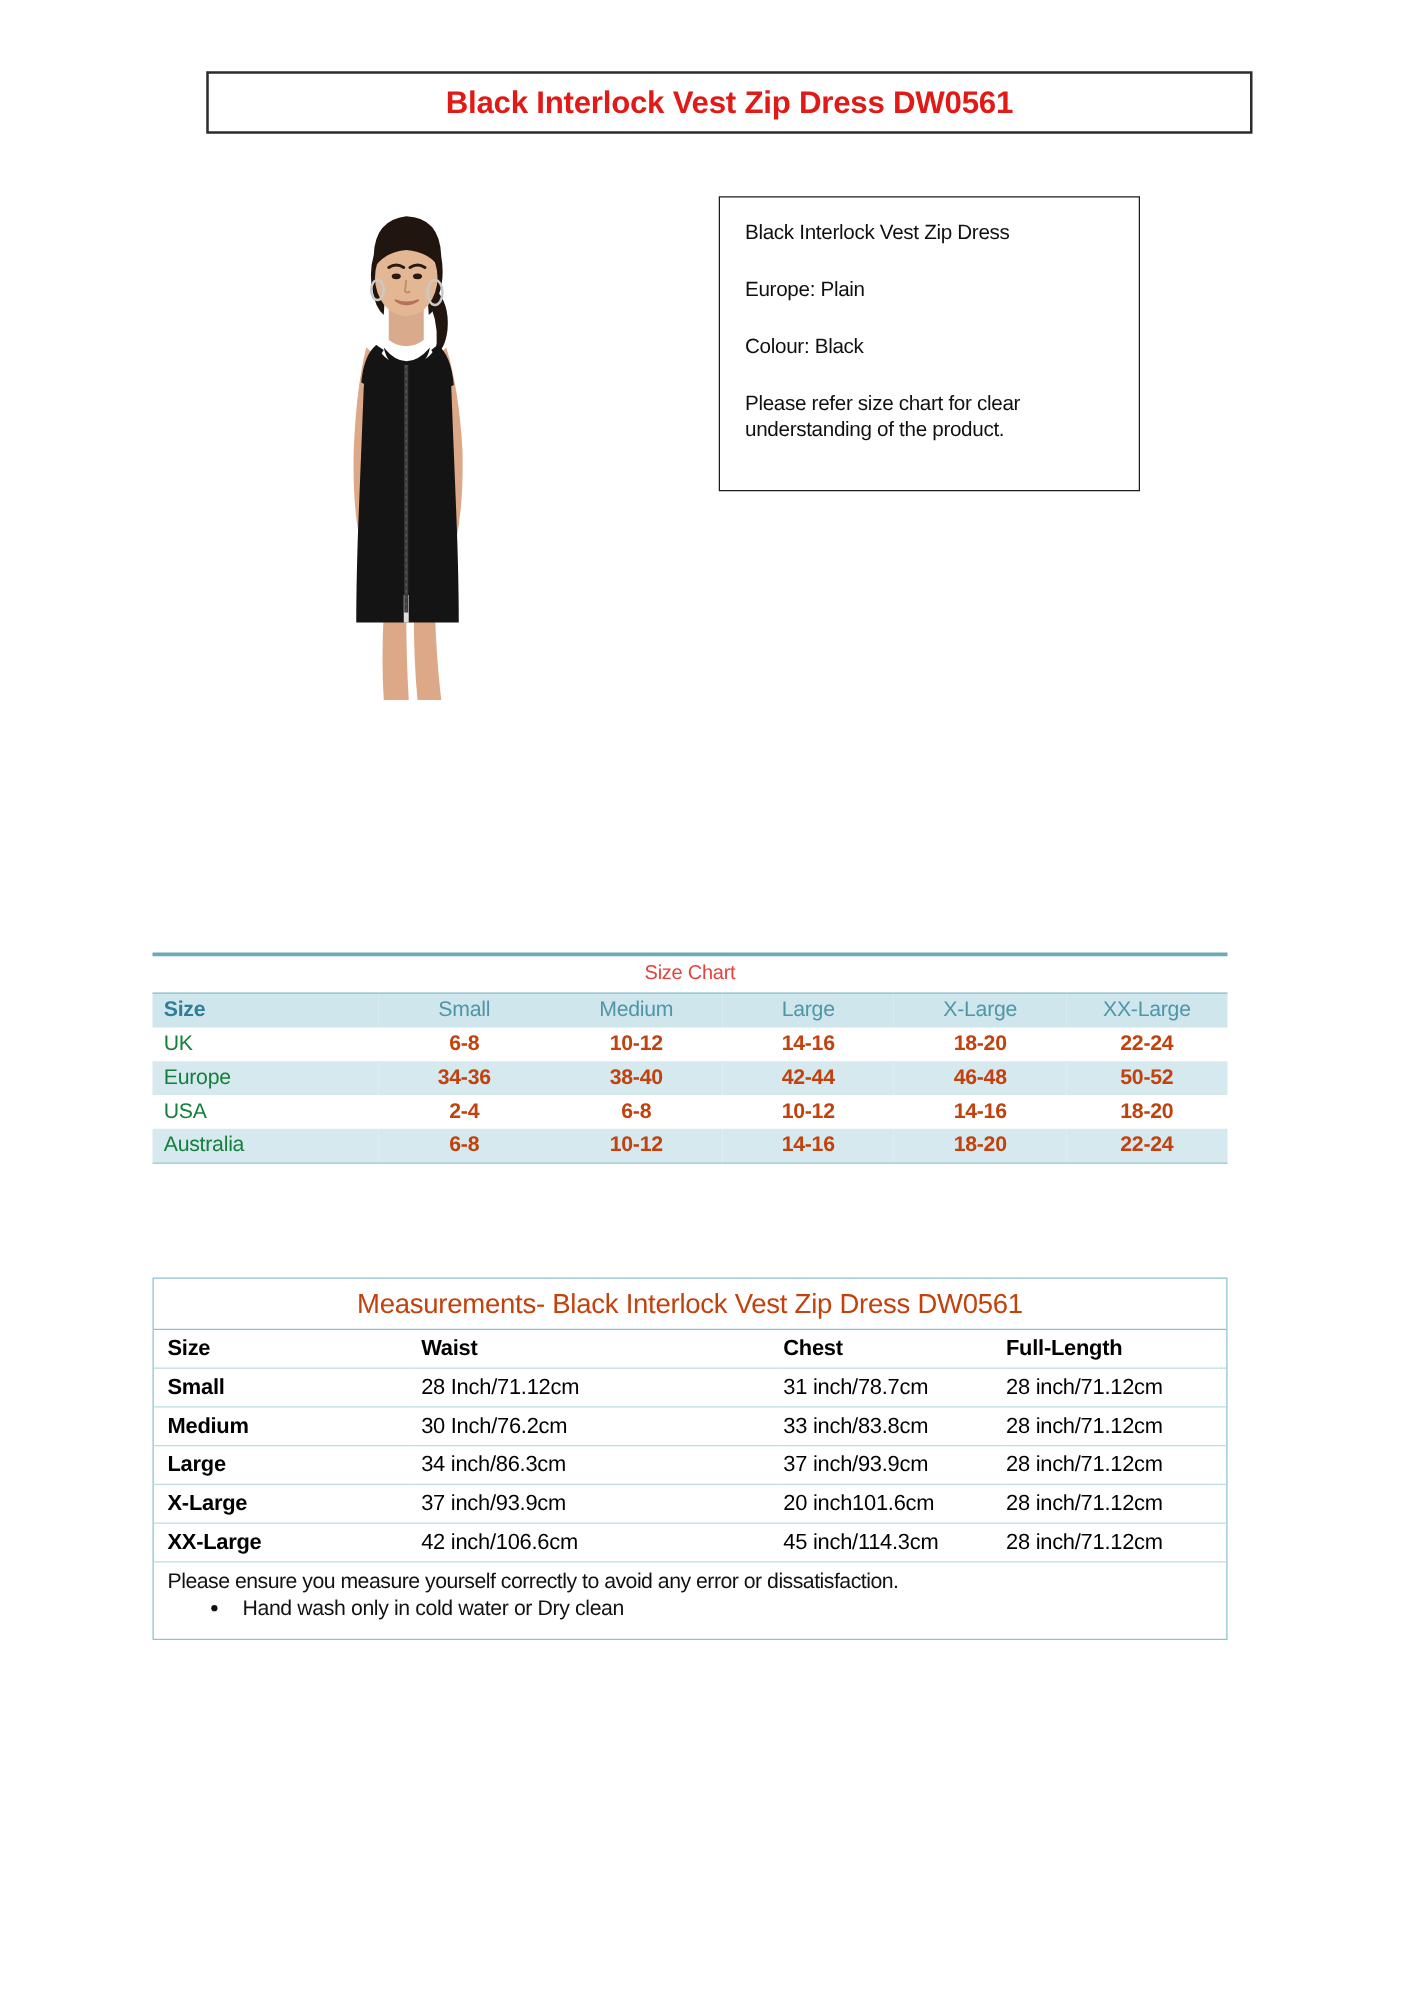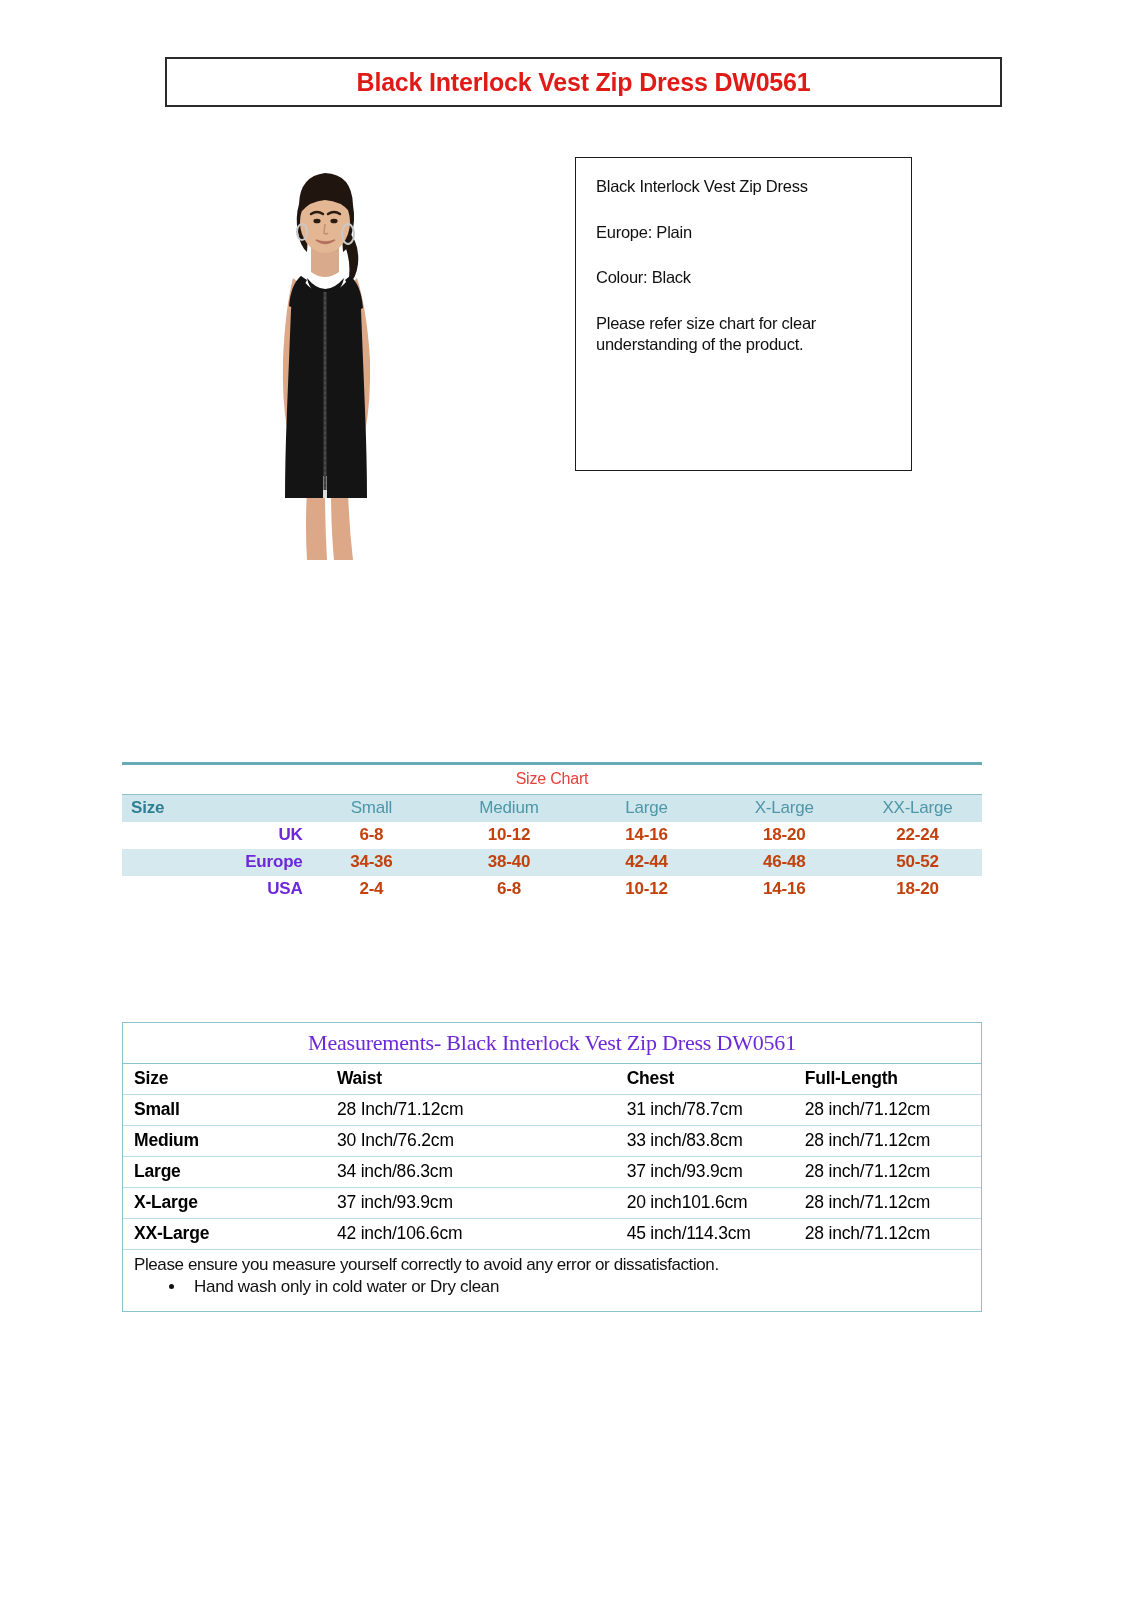--- a/index.html
+++ b/index.html
@@ -47,21 +47,21 @@
     background: #ffffff;
   }
   .product-image svg { display: block; }
 
   
   .desc-box {
     position: absolute;
     left: 575px;
     top: 157px;
     width: 337px;
-    height: 314px;
+    height: 236px;
     border: 1.6px solid #1c1c1c;
     box-sizing: border-box;
     padding: 18px 0 0 20px;
   }
   .desc-line {
     font-size: 16.5px;
     line-height: 1.25;
     color: #101010;
     margin-bottom: 25px;
     letter-spacing: -0.25px;
@@ -110,45 +110,44 @@
     padding-left: 9px;
     font-weight: bold;
     color: #2f7e93;
   }
   table.sc tbody td {
     text-align: center;
     color: #c2410c;
     font-weight: bold;
   }
   table.sc tbody td.lbl {
-    text-align: right;
+    text-align: left;
     padding-left: 9px;
-    color: #6d28d9;
-    font-weight: bold;
+    color: #15803d;
+    font-weight: normal;
   }
   table.sc tbody tr.alt td { background: #d5e9ef; }
   table.sc tbody tr.last td { border-bottom: 1.5px solid #8fc0cb; }
 
   
   .meas-wrap {
     position: absolute;
     left: 122px;
     top: 1022px;
     width: 860px;
     border: 1.5px solid #8cc3ce;
     box-sizing: border-box;
   }
   .meas-title {
     text-align: center;
     font-size: 22px;
-    color: #6d28d9;
+    color: #c2410c;
     padding: 7px 0 7px 0;
     border-bottom: 1.5px solid #8cc3ce;
     letter-spacing: -0.2px;
-    font-family: Liberation Serif, serif;
   }
   table.ms {
     border-collapse: collapse;
     width: 100%;
     table-layout: fixed;
   }
   table.ms th, table.ms td {
     font-size: 17.5px;
     padding: 4px 0 5px 0;
     text-align: left;
@@ -281,20 +280,28 @@
         <td>50-52</td>
       </tr>
       <tr>
         <td class="lbl">USA</td>
         <td>2-4</td>
         <td>6-8</td>
         <td>10-12</td>
         <td>14-16</td>
         <td>18-20</td>
       </tr>
+      <tr class="alt last">
+        <td class="lbl">Australia</td>
+        <td>6-8</td>
+        <td>10-12</td>
+        <td>14-16</td>
+        <td>18-20</td>
+        <td>22-24</td>
+      </tr>
     </tbody>
   </table>
 </div>
 
 <div class="meas-wrap">
   <div class="meas-title">Measurements- Black Interlock Vest Zip Dress DW0561</div>
   <table class="ms">
     <colgroup>
       <col style="width:24%">
         <col style="width:34%">

